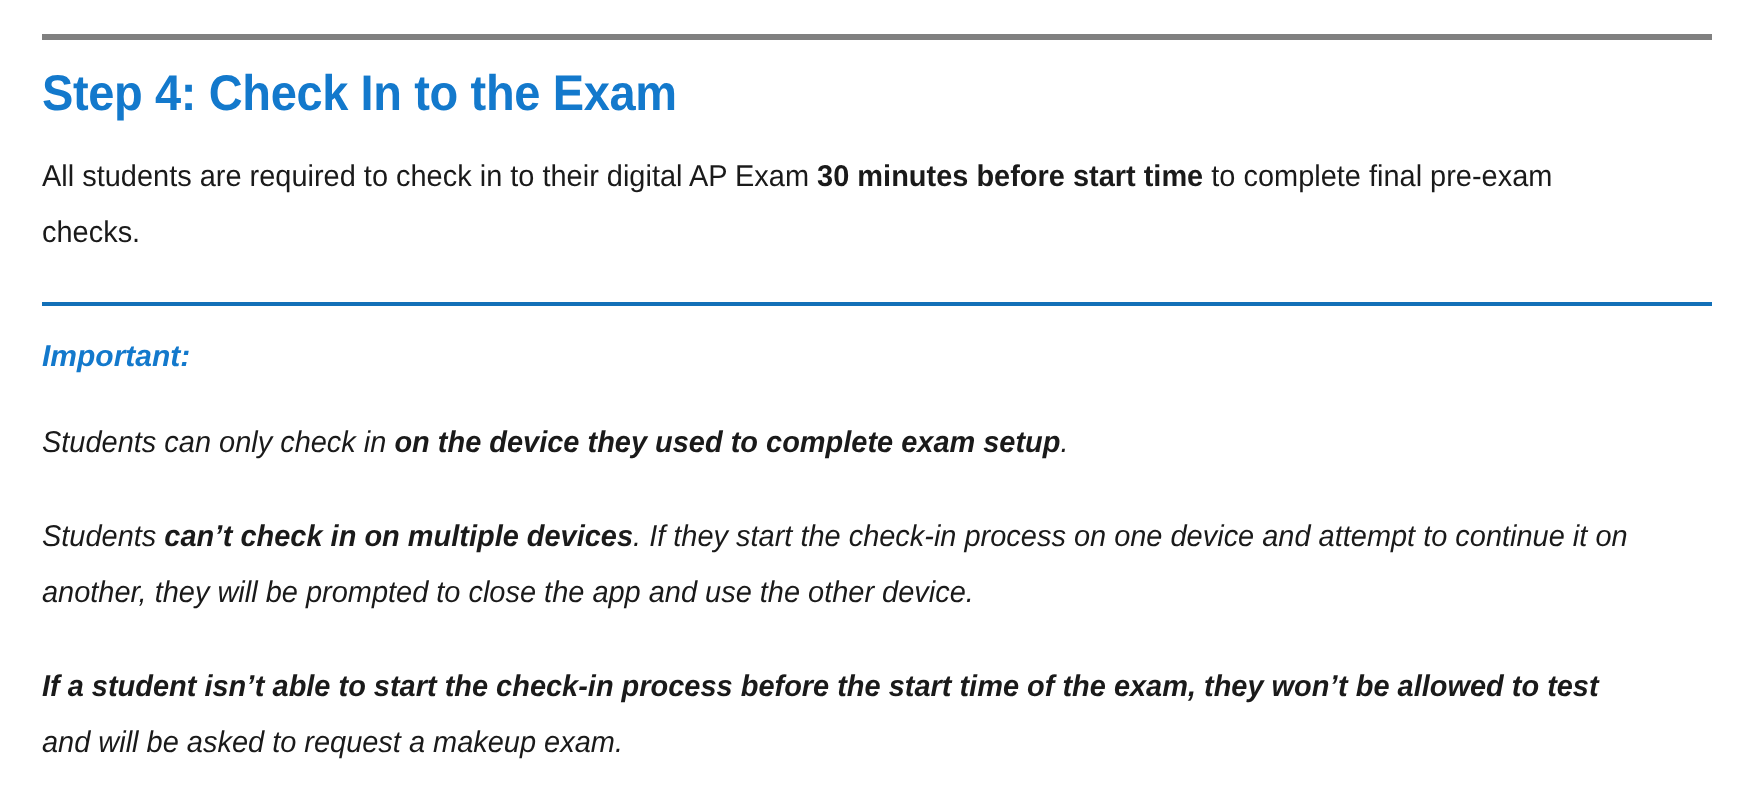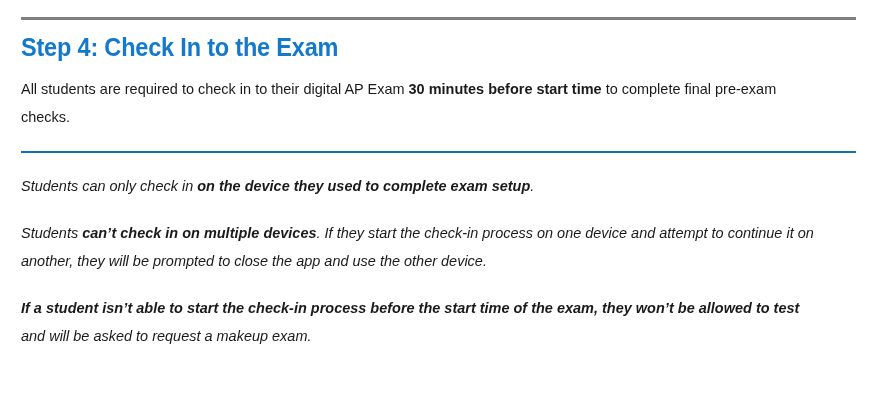--- a/index.html
+++ b/index.html
@@ -101,20 +101,21 @@
   <hr class="rule rule-gray">
 
   <h1 class="section-title">Step 4: Check In to the Exam</h1>
 
   <p class="body-text">
     <span>All students are required to check in to their digital AP Exam </span><b>30 minutes before start time</b><span> to complete final pre-exam checks.</span>
   </p>
 
   <hr class="rule rule-blue rule-blue-top">
 
+  <p class="callout-label">Important:</p>
 
   <p class="note-text">
     <span>Students can only check in </span><b>on the device they used to complete exam setup</b><span>.</span>
   </p>
 
   <p class="note-text">
     <span>Students </span><b>can’t check in on multiple devices</b><span>. If they start the check-in process on one device and attempt to continue it on another, they will be prompted to close the app and use the other device.</span>
   </p>
 
   <p class="note-text all-bold-lead">

